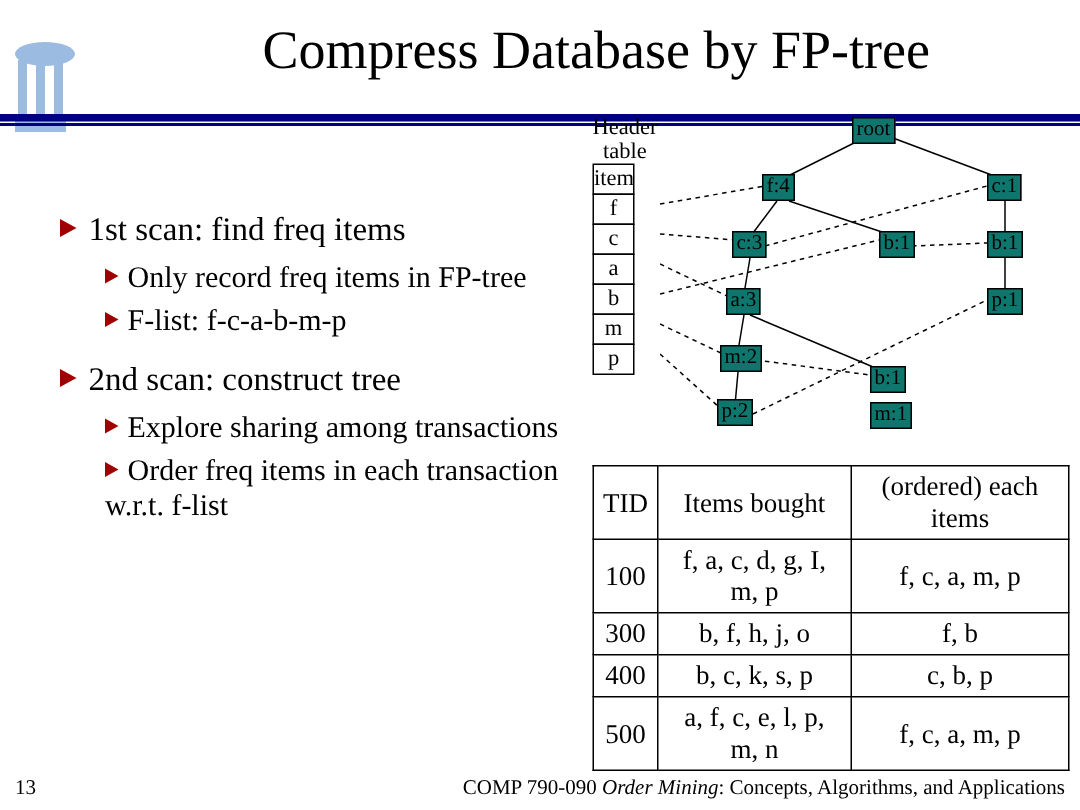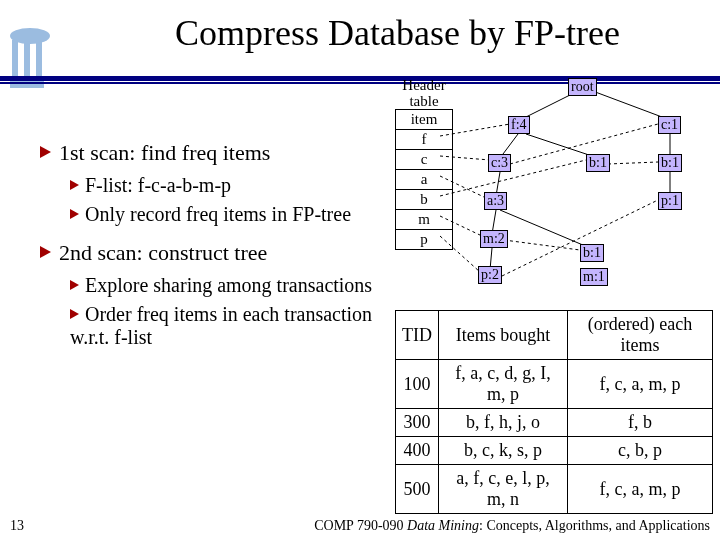--- a/index.html
+++ b/index.html
@@ -8,23 +8,23 @@
   .logo { position: absolute; left: 4px; top: 24px; width: 52px; height: 70px; }
   .rule1 { position: absolute; left: 0; top: 76px; width: 720px; height: 5px; background: #000080; }
   .rule2 { position: absolute; left: 0; top: 82px; width: 720px; height: 2px; background: #000080; }
   .left { position: absolute; left: 40px; top: 130px; width: 350px; font-size: 22px; }
   .b1 { margin: 10px 0 8px 0; }
   .b2 { margin: 6px 0 6px 30px; font-size: 20px; }
   .tri { display: inline-block; width: 0; height: 0; border-top: 6px solid transparent; border-bottom: 6px solid transparent; border-left: 11px solid #a00000; margin-right: 8px; vertical-align: 2px; }
   .tri2 { display: inline-block; width: 0; height: 0; border-top: 5px solid transparent; border-bottom: 5px solid transparent; border-left: 9px solid #a00000; margin-right: 6px; vertical-align: 2px; }
   .ht { position: absolute; left: 395px; top: 78px; font-size: 15px; text-align: center; }
   .ht-title { line-height: 1.05; }
-  .ht-row div { border: 1px solid #000; width: 58px; padding: 1px 0; margin-top: -1px; }
+  .ht-row div { border: 1px solid #000; width: 28px; padding: 1px 0; margin-top: -1px; }
   .tree { position: absolute; left: 440px; top: 76px; width: 280px; height: 220px; }
-  .node { position: absolute; font-size: 14px; border: 1px solid #000; padding: 0 2px; background: #c4b5fd; }
+  .node { position: absolute; font-size: 14px; border: 1px solid #000; padding: 0 2px; background: #0f766e; }
   svg.lines { position: absolute; left: 0; top: 0; }
   .tbl { position: absolute; left: 395px; top: 310px; border-collapse: collapse; font-size: 18px; width: 318px; }
   .tbl th, .tbl td { border: 1px solid #000; padding: 3px 6px; text-align: center; font-weight: normal; }
   .tbl th { text-align: center; }
   .footer { position: absolute; bottom: 6px; right: 10px; font-size: 14px; font-family: "Times New Roman", serif; }
   .footer em { font-style: italic; }
   .pagenum { position: absolute; bottom: 6px; left: 10px; font-size: 14px; }
 </style>
 </head>
 <body>
@@ -36,22 +36,22 @@
   <rect x="32" y="16" width="6" height="40" fill="#9bbce0"></rect>
   <rect x="6" y="56" width="34" height="8" fill="#9bbce0"></rect>
 </svg>
 
 <div class="title">Compress Database by FP-tree</div>
 <div class="rule1"></div>
 <div class="rule2"></div>
 
 <div class="left">
   <div class="b1"><span class="tri"></span><span>1st scan: find freq items</span></div>
+  <div class="b2"><span class="tri2"></span><span>Only record freq items in FP-tree</span></div>
   <div class="b2"><span class="tri2"></span><span>F-list: f-c-a-b-m-p</span></div>
-  <div class="b2"><span class="tri2"></span><span>Only record freq items in FP-tree</span></div>
   <div class="b1" style="margin-top:14px"><span class="tri"></span><span>2nd scan: construct tree</span></div>
   <div class="b2"><span class="tri2"></span><span>Explore sharing among transactions</span></div>
   <div class="b2"><span class="tri2"></span><span>Order freq items in each transaction w.r.t. f-list</span></div>
 </div>
 
 <div class="ht">
   <div class="ht-title"><span>Header</span><br><span>table</span></div>
   <div class="ht-row">
     <div>item</div>
     <div>f</div>
@@ -126,14 +126,14 @@
   <tr>
         <td>500</td>
         <td>a, f, c, e, l, p, m, n</td>
         <td>f, c, a, m, p</td>
       </tr>
 </tbody>
   </table>
 
 <div class="pagenum">13</div>
 <div class="footer">
-  <span>COMP 790-090 </span><em>Data Mining</em><span>: Concepts, Algorithms, and Applications</span>
+  <span>COMP 790-090 </span><em>Order Mining</em><span>: Concepts, Algorithms, and Applications</span>
 </div>
 
 </body></html>

